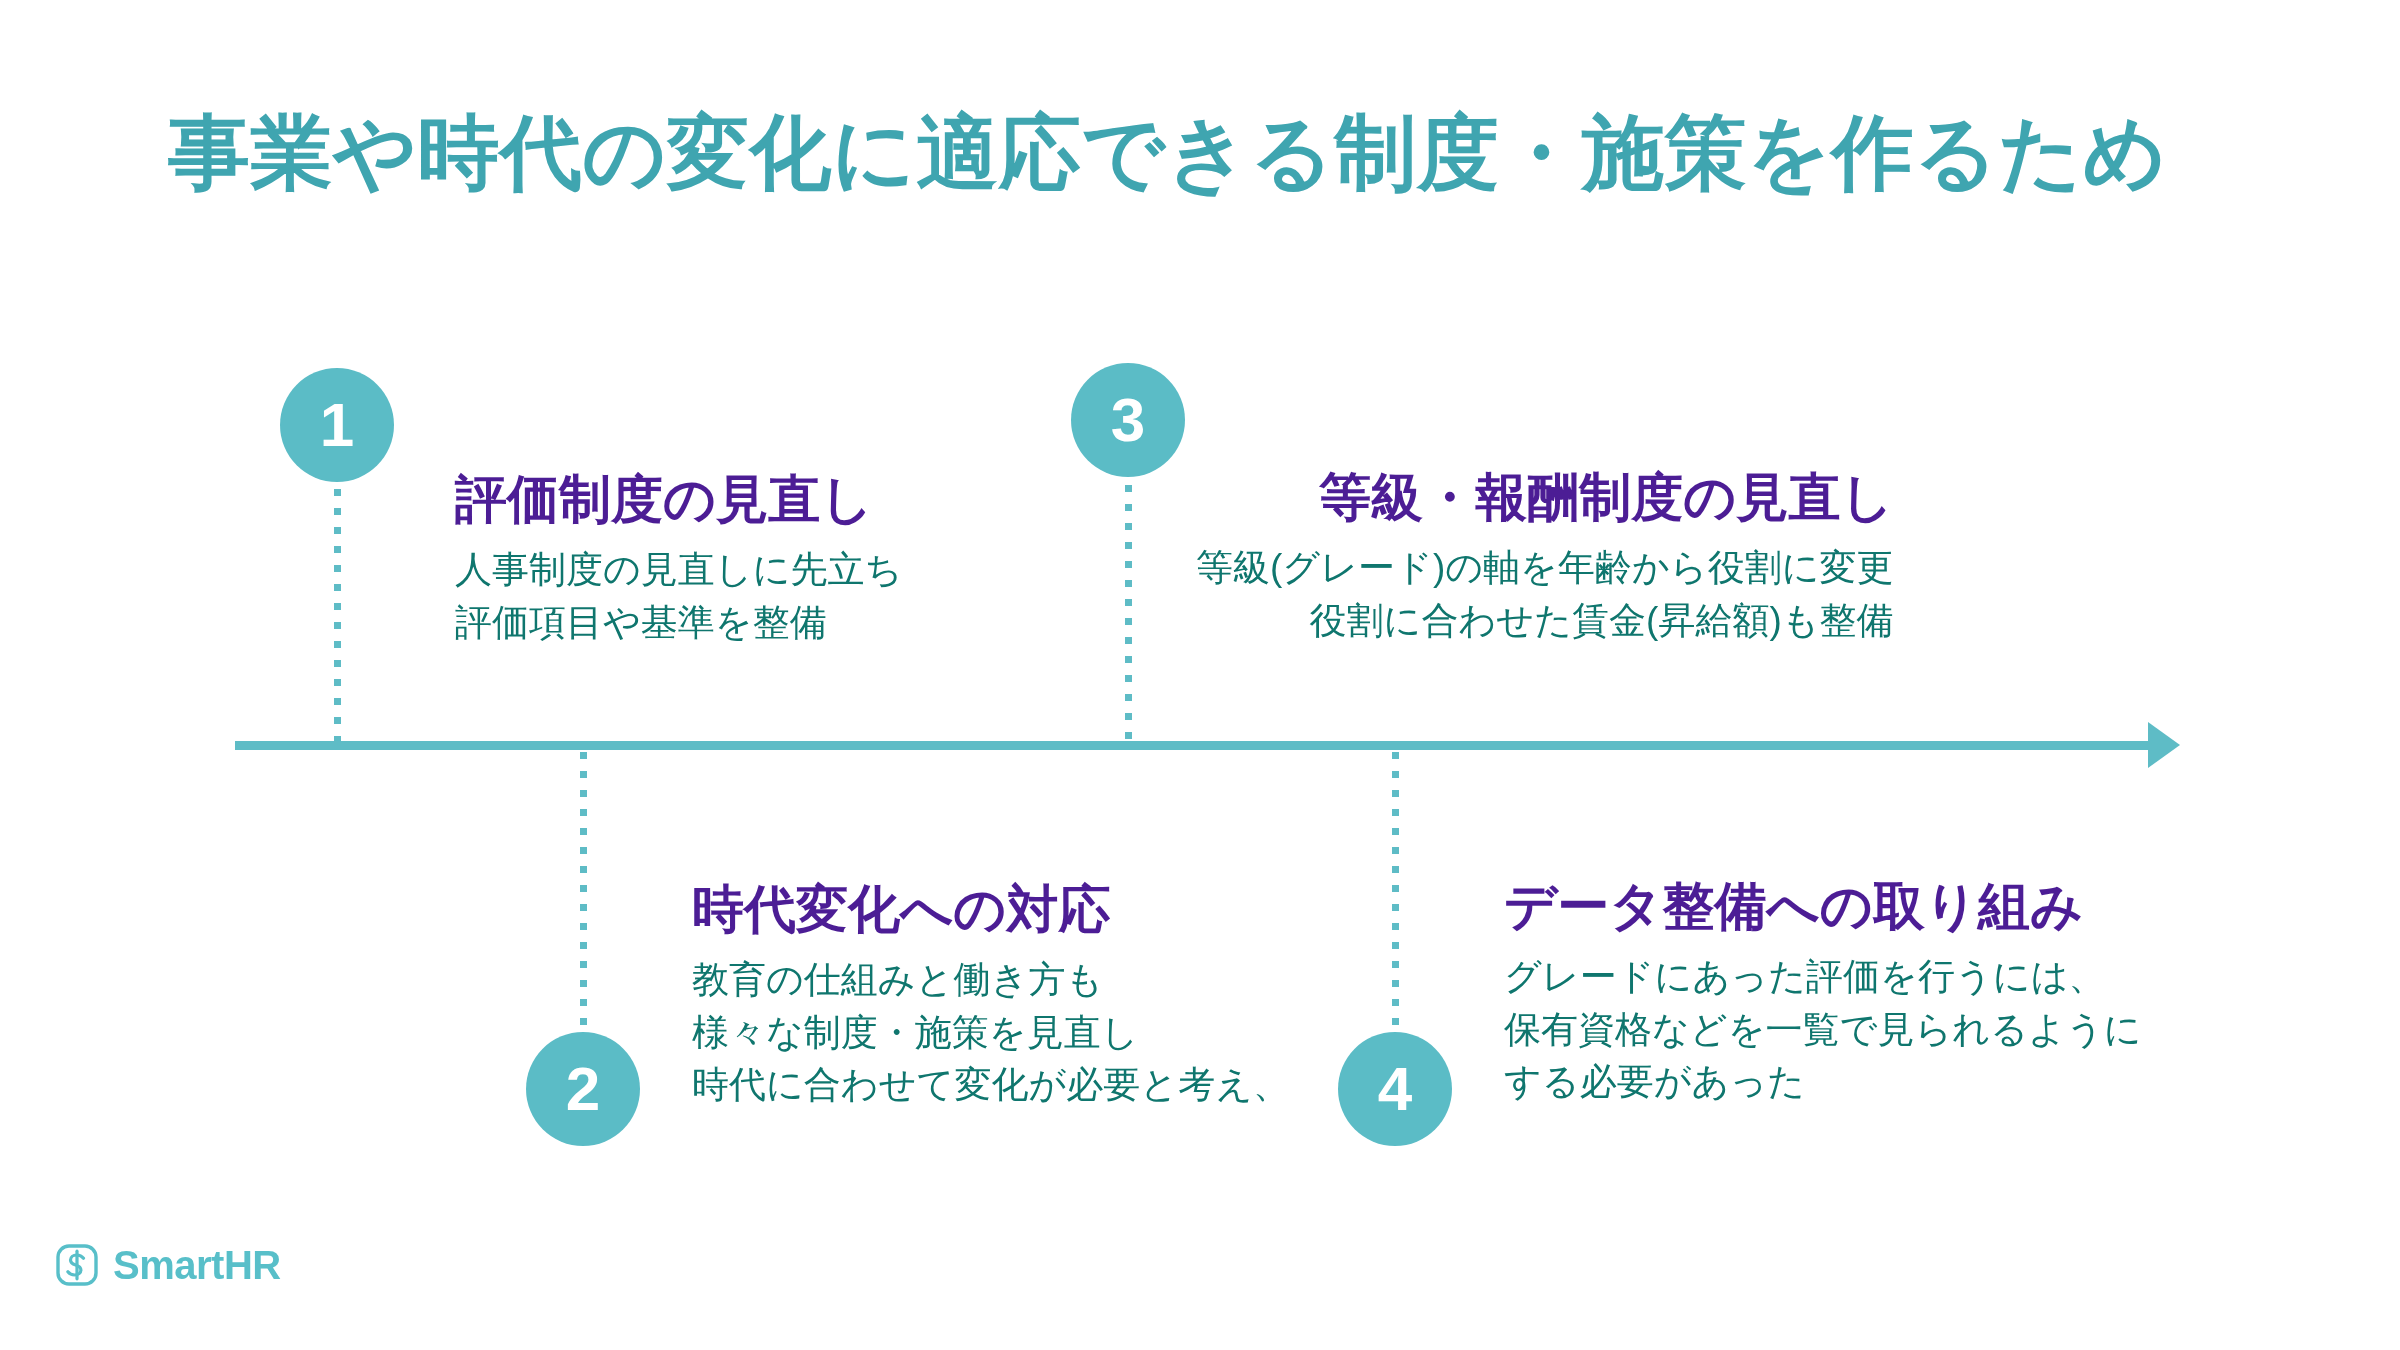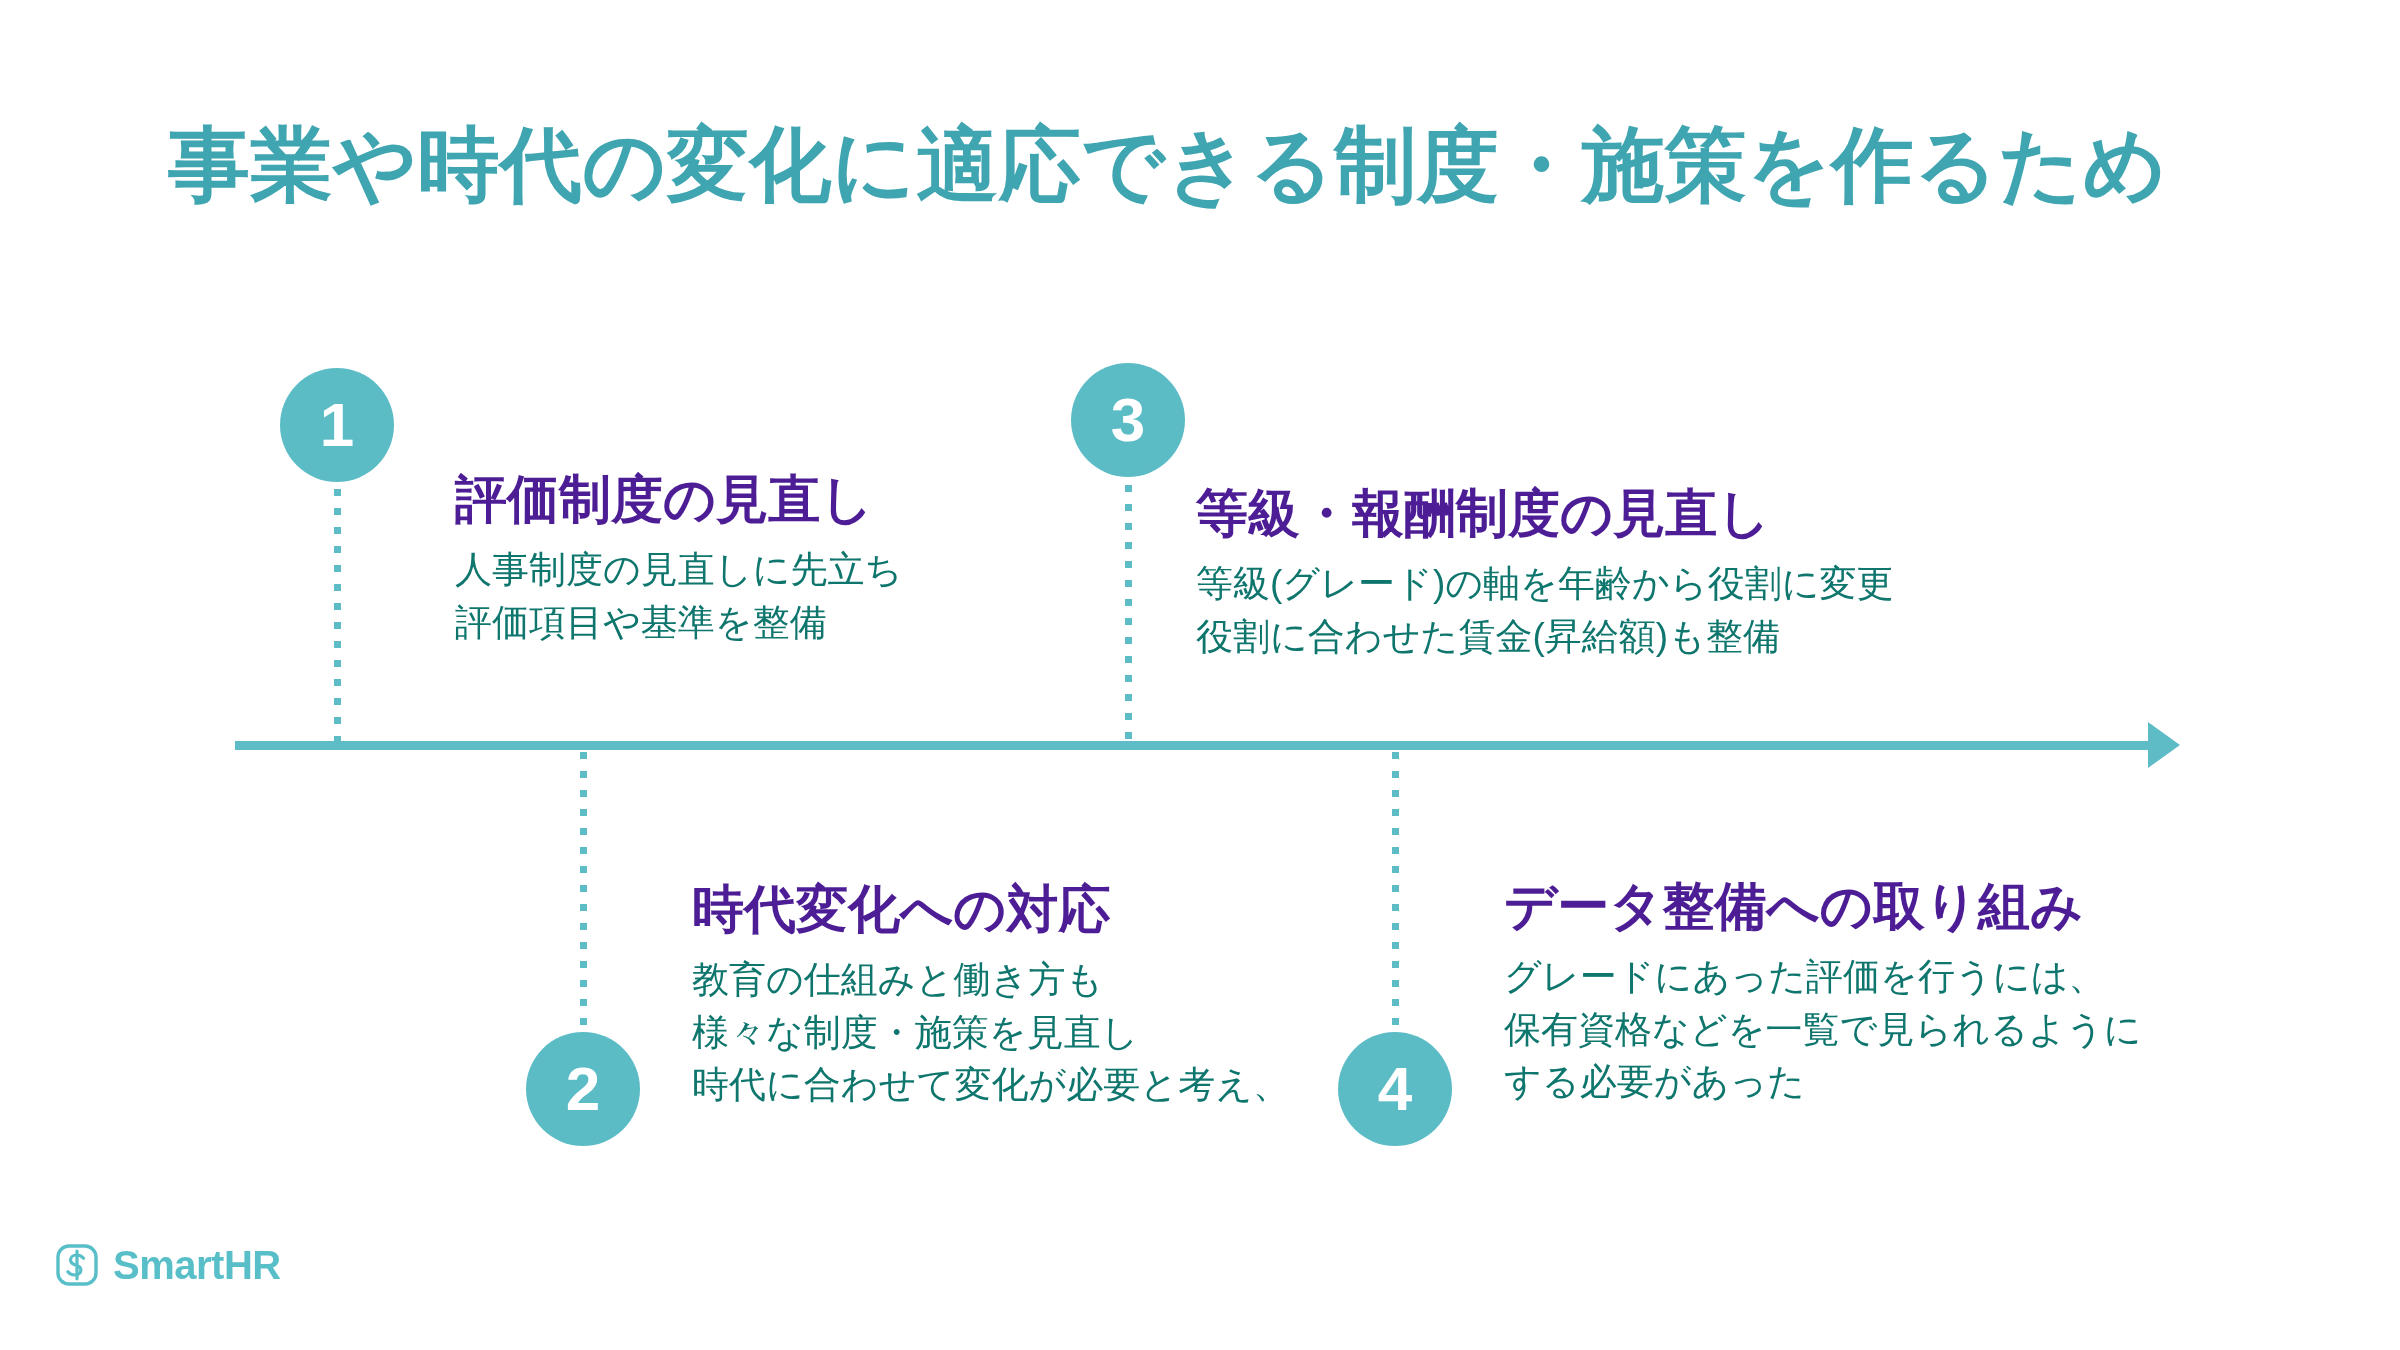--- a/index.html
+++ b/index.html
@@ -14,29 +14,28 @@
     height: 1350px;
     background: #ffffff;
     overflow: hidden;
     font-family: "Liberation Sans", "DejaVu Sans", sans-serif;
   }
 
   
   #slide-title {
     position: absolute;
     left: 168px;
-    top: 120px;
+    top: 107px;
     width: 2120px;
     font-size: 82px;
     line-height: 1.12;
     font-weight: bold;
     color: #3FA5B0;
     letter-spacing: 0.5px;
     white-space: nowrap;
-    font-family: Liberation Serif, serif;
   }
 
   
   #timeline-axis {
     position: absolute;
     left: 235px;
     top: 741px;
     width: 1920px;
     height: 9px;
     background: #5EBCC6;
@@ -149,21 +148,21 @@
       <span class="ln">評価項目や基準を整備</span>
     </div>
   </div>
 
   <div class="connector" style="left:1125px; top:466px; height:280px;"></div>
 
   <div class="step-circle" style="left:1071px; top:363px;">
     <span>3</span>
   </div>
 
-  <div class="step-block" style="left:1196px; top:484px;">
+  <div class="step-block" style="left:1196px; top:468px;text-align:right;">
     <div class="step-heading">等級・報酬制度の見直し</div>
     <div class="step-body">
       <span class="ln">等級(グレード)の軸を年齢から役割に変更</span>
       <span class="ln">役割に合わせた賃金(昇給額)も整備</span>
     </div>
   </div>
 
   <div class="connector" style="left:580px; top:752px; height:290px;"></div>
 
   <div class="step-circle" style="left:526px; top:1032px;">

